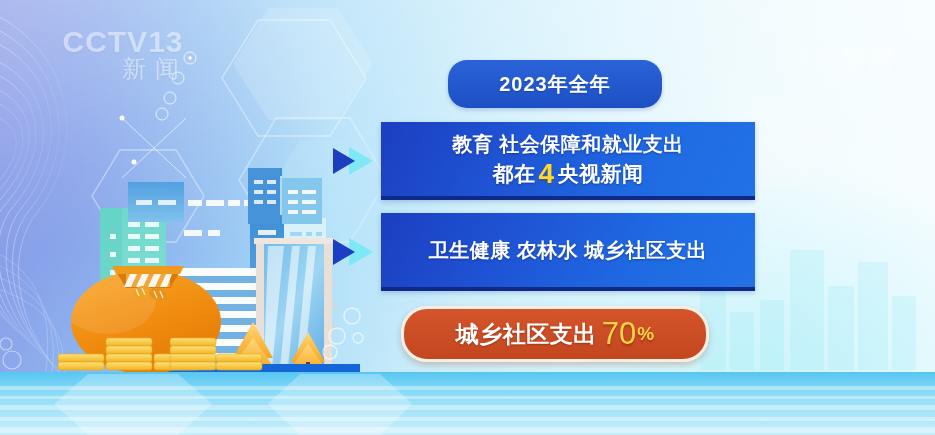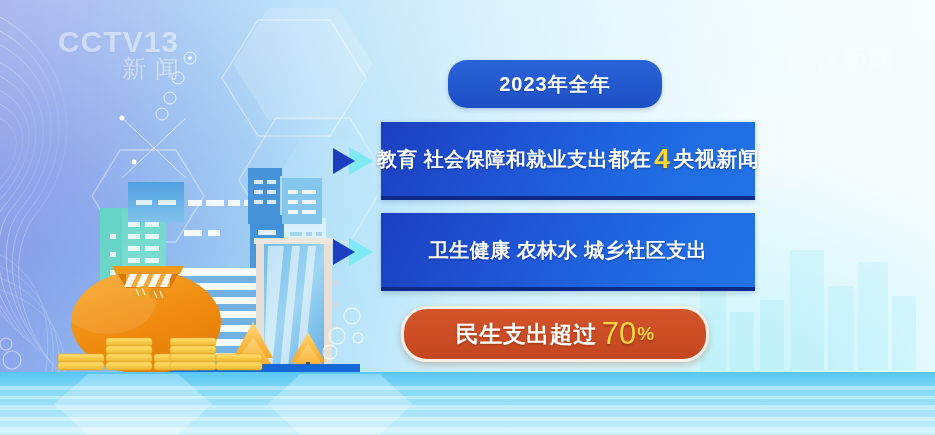--- a/index.html
+++ b/index.html
@@ -41,21 +41,21 @@
   }
   .svg-layer{position:absolute;inset:0;width:935px;height:435px;}
 
   
   .cctv-logo{
     position:absolute;left:58px;top:26px;width:130px;height:58px;
     opacity:.46;pointer-events:none;
   }
   .cctv-top{
     font-size:30px;font-weight:bold;color:#ffffff;letter-spacing:1px;
-    text-align:left;line-height:32px;
+    text-align:center;line-height:32px;
     text-shadow:0 1px 2px rgba(120,150,200,.45);
   }
   .cctv-bottom{
     font-size:24px;color:#ffffff;letter-spacing:9px;text-align:right;
     line-height:22px;margin-left:6px;
     text-shadow:0 1px 2px rgba(120,150,200,.45);
   }
   .corner-mark{
     position:absolute;right:40px;top:42px;
     font-size:26px;font-weight:bold;color:#ffffff;opacity:.30;
@@ -81,21 +81,21 @@
   .stat-row.second{margin-top:13px;text-align:center;}
 
   .arrow{
     position:absolute;left:-22px;top:22px;width:42px;height:34px;
   }
 
   .stat-box{
     position:absolute;left:26px;top:0;width:374px;height:74px;
     background:linear-gradient(118deg,#1b3fc0 0%,#1f56d6 38%,#1f6ae2 70%,#2272e6 100%);
     border-bottom:4px solid #0e2a86;
-    display:flex;flex-direction:row;align-items:center;justify-content:center;
+    display:flex;flex-direction:column;align-items:center;justify-content:center;
     box-shadow:0 2px 5px rgba(25,60,150,.22);
   }
   .stat-line{
     color:#ffffff;font-weight:bold;font-size:20px;line-height:30px;
     letter-spacing:.5px;white-space:nowrap;
     text-shadow:0 1px 2px rgba(5,25,95,.45);
   }
   .stat-line.l2{font-size:21px;}
   .hl{
     color:#ffd92e;font-size:28px;font-weight:bold;
@@ -477,19 +477,19 @@
       <svg class="arrow" viewBox="0 0 42 34">
         <polygon points="16,3 40,17 16,31" fill="#7fe8f5"></polygon>
         <polygon points="0,4 22,17 0,30" fill="#1b3fc0"></polygon>
       </svg>
       <div class="stat-box">
         <div class="stat-line">卫生健康 农林水 城乡社区支出</div>
       </div>
     </div>
 
     <div class="orange-pill">
-      <span class="otxt">民生支出超过</span>
+      <span class="otxt">城乡社区支出</span>
         <span class="onum">70</span>
         <span class="opct">%</span>
     </div>
 
   </div>
 </div>
 
 </body></html>

